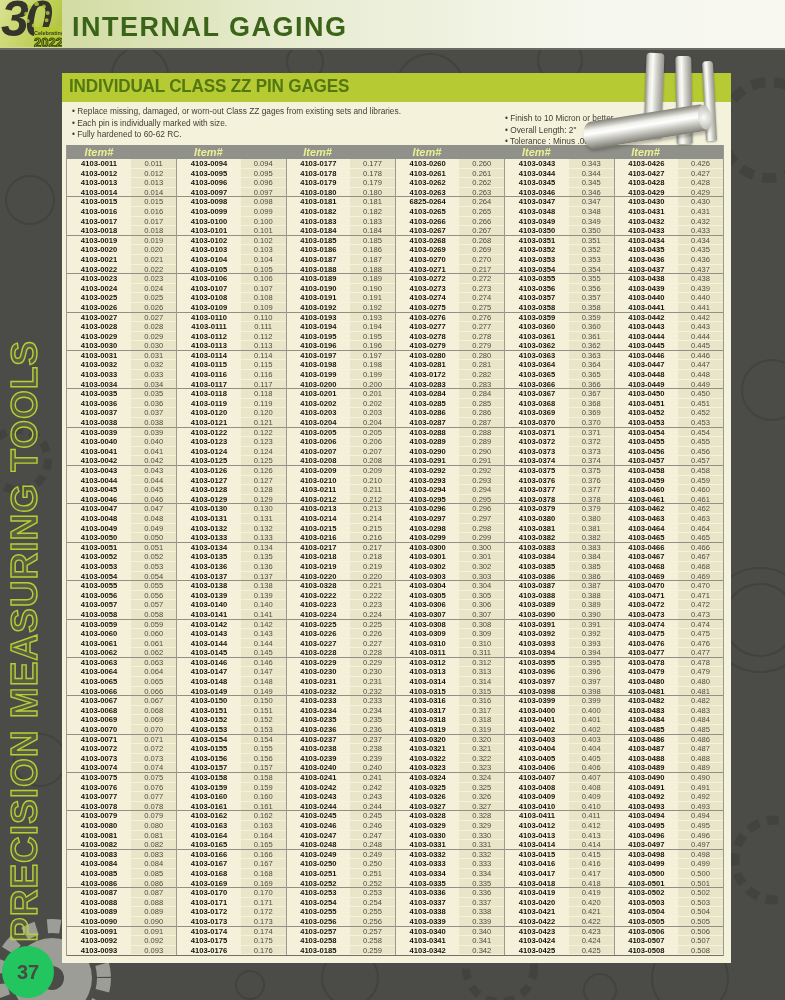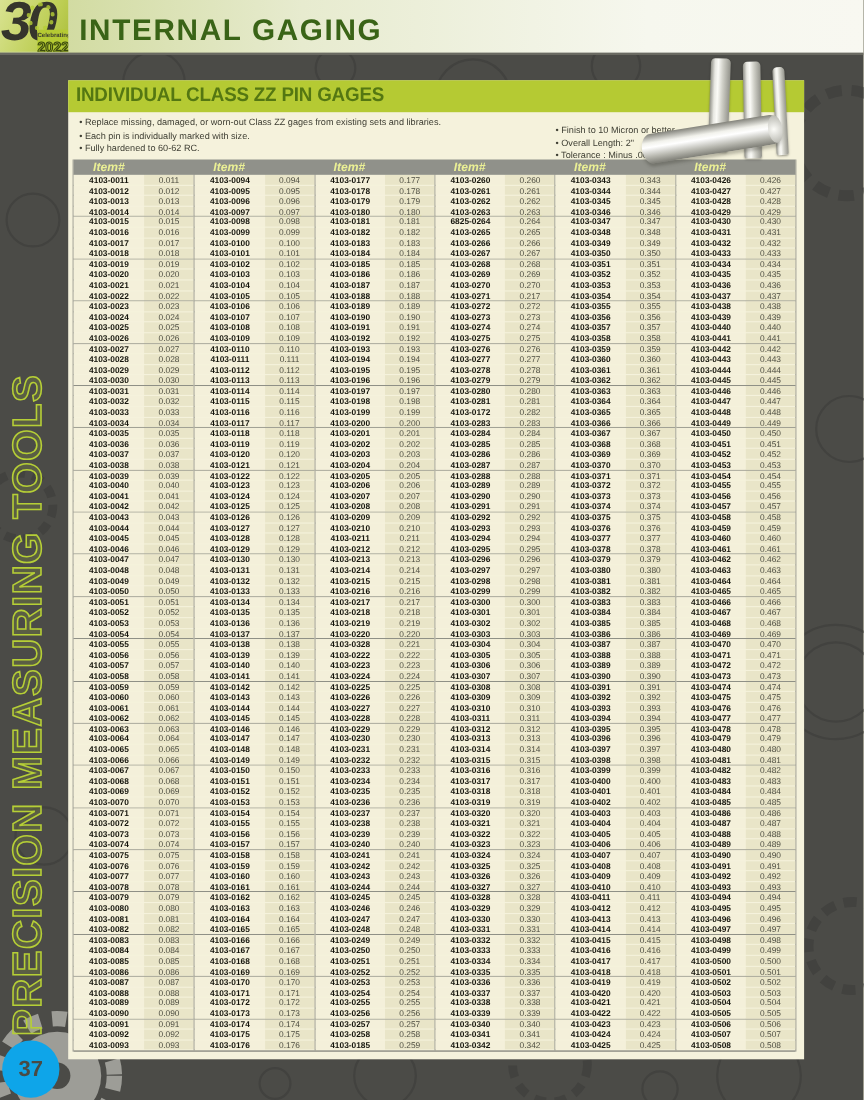--- a/index.html
+++ b/index.html
@@ -63,21 +63,21 @@
   .row{display:flex;height:9.602px;line-height:9.7px;font-size:7.6px;
     border-bottom:1px solid transparent;}
   .row.g{border-bottom-color:#8f9086;}
   .ci{width:58.5%;text-align:center;font-weight:bold;color:#14140c;background:#f4f0da;}
   .cs{width:41.5%;text-align:center;color:#4c4c40;background:#e9e5c8;}
   
   .side-text{position:absolute;left:-254px;top:640px;width:560px;height:44px;z-index:2;
     transform:rotate(-90deg);text-align:center;font-size:37px;font-weight:bold;letter-spacing:1px;
     color:rgba(182,207,54,.15);-webkit-text-stroke:1.4px #b6cf36;white-space:nowrap;}
   .page-circle{position:absolute;left:2px;top:946px;width:52px;height:52px;border-radius:50%;
-    background:#0ea5e9;z-index:3;display:flex;align-items:center;justify-content:center;
+    background:#22c55e;z-index:3;display:flex;align-items:center;justify-content:center;
     font-size:20px;font-weight:bold;color:#4a4a44;}
 </style>
 </head>
 <body>
 
 <svg id="gears" width="785" height="1000">
   <g fill="none" stroke="#42423f" stroke-width="2">
     <circle cx="140" cy="75" r="28"></circle>
       <circle cx="305" cy="62" r="18"></circle>
     <circle cx="430" cy="88" r="34"></circle>

